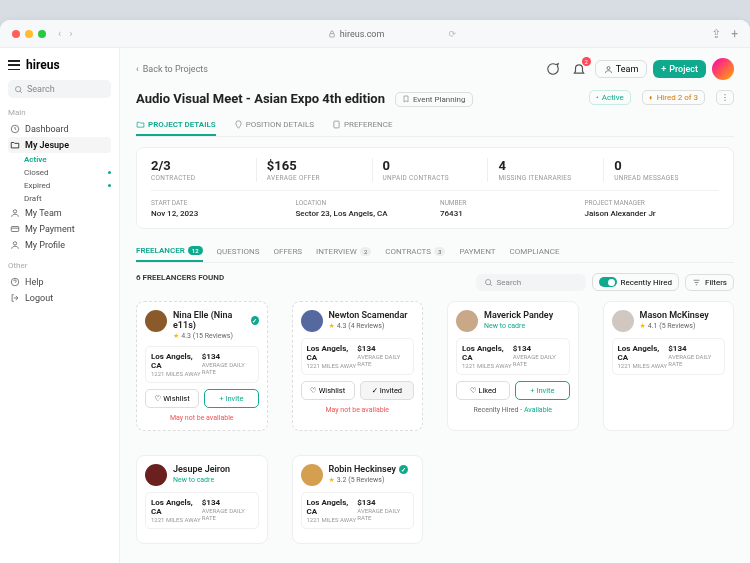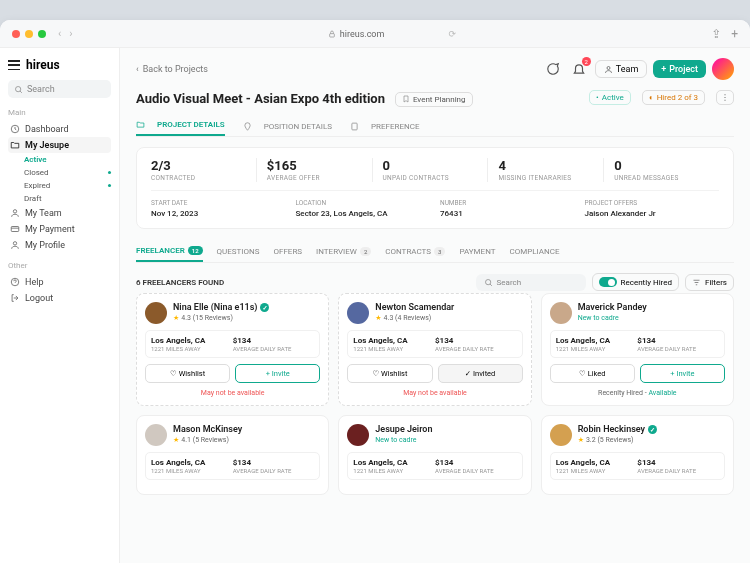--- a/index.html
+++ b/index.html
@@ -33,47 +33,47 @@
 .iconbtn{width:20px;height:20px;border-radius:50%;display:flex;align-items:center;justify-content:center;position:relative;color:#555}
 .bell-badge{position:absolute;top:-2px;right:-2px;background:#ff4757;color:#fff;font-size:6px;width:9px;height:9px;border-radius:50%;display:flex;align-items:center;justify-content:center}
 .teambtn{border:1px solid #ddd;border-radius:6px;padding:3px 8px;font-size:9px;display:flex;align-items:center;gap:3px}
 .projbtn{background:#0fa98e;color:#fff;border-radius:6px;padding:4px 8px;font-size:9px;display:flex;align-items:center;gap:3px;font-weight:500}
 .avatar{width:22px;height:22px;border-radius:50%;background:linear-gradient(135deg,#f0a,#fa0)}
 .titlerow{display:flex;align-items:center;justify-content:space-between;margin-bottom:8px}
 .ptitle{font-size:13px;font-weight:700;color:#222}
 .chip{border:1px solid #ddd;border-radius:5px;padding:2px 6px;font-size:8px;color:#555;display:inline-flex;align-items:center;gap:3px;margin-left:6px}
 .statusrow{display:flex;gap:5px;align-items:center}
 .tabs{display:flex;gap:18px;border-bottom:1px solid #eee;font-size:8px;color:#888;margin-bottom:10px}
-.tab{padding:5px 0;display:flex;align-items:flex-end;gap:12px;cursor:pointer}
+.tab{padding:5px 0;display:flex;align-items:flex-start;gap:3px;cursor:pointer}
 .tab.active{color:#0fa98e;font-weight:600;border-bottom:2px solid #0fa98e}
 .statsbox{background:#fff;border:1px solid #eee;border-radius:8px;padding:10px 14px;margin-bottom:12px}
 .statsrow{display:flex;gap:0;margin-bottom:8px}
 .stat{flex:1;border-right:1px solid #eee;padding:0 10px}
 .stat:last-child{border-right:none}
 .stat:first-child{padding-left:0}
 .stat .v{font-size:13px;font-weight:700;color:#222}
 .stat .l{font-size:6.5px;color:#999;letter-spacing:.3px;margin-top:1px}
 .detailsrow{display:flex;gap:0;padding-top:8px;border-top:1px solid #f2f2f2}
 .detail{flex:1;padding:0 10px}
 .detail:first-child{padding-left:0}
 .detail .l{font-size:6.5px;color:#999}
 .detail .v{font-size:8px;color:#222;font-weight:500;margin-top:2px}
 .subtabs{display:flex;gap:14px;font-size:8px;color:#888;border-bottom:1px solid #eee;margin-bottom:10px}
 .subtab{padding:5px 0;cursor:pointer;display:flex;align-items:center;gap:3px}
 .subtab.active{color:#0fa98e;font-weight:600;border-bottom:2px solid #0fa98e}
 .badge{background:#0fa98e;color:#fff;font-size:6px;padding:1px 4px;border-radius:6px}
 .badge.grey{background:#eee;color:#666}
-.listhead{display:flex;align-items:center;justify-content:space-between;margin-bottom:2px}
+.listhead{display:flex;align-items:flex-start;justify-content:space-between;margin-bottom:10px}
 .found{font-size:8px;font-weight:600;color:#333}
 .listright{display:flex;gap:6px;align-items:center}
 .searchbox{background:#f2f4f5;border-radius:6px;padding:4px 8px;font-size:8px;color:#888;display:flex;align-items:center;gap:4px;width:110px}
 .toggle-chip{border:1px solid #ddd;border-radius:6px;padding:3px 6px;font-size:8px;display:flex;align-items:center;gap:4px}
 .toggle{width:18px;height:10px;background:#0fa98e;border-radius:10px;position:relative}
 .toggle::after{content:"";position:absolute;width:7px;height:7px;background:#fff;border-radius:50%;top:1.5px;right:1.5px}
-.grid{display:grid;grid-template-columns:repeat(3,1fr);gap:9px}
+.grid{display:grid;grid-template-columns:repeat(4,1fr);gap:24px}
 .card{border:1px solid #eee;border-radius:8px;padding:8px;background:#fff}
 .card.dashed{border:1px dashed #ddd}
 .chead{display:flex;gap:6px;align-items:flex-start;margin-bottom:6px}
 .cav{width:22px;height:22px;border-radius:50%;flex-shrink:0}
 .cname{font-size:9px;font-weight:600;color:#222;display:flex;align-items:center;gap:3px}
 .crating{font-size:7px;color:#666;display:flex;align-items:center;gap:2px;margin-top:2px}
 .star{color:#ffb800}
 .new-cadre{font-size:7px;color:#0fa98e;margin-top:2px}
 .cinfo{display:flex;border:1px solid #f0f0f0;border-radius:5px;padding:5px;margin-bottom:6px}
 .cinfo>div{flex:1}
@@ -302,21 +302,21 @@
             </div>
             <div class="detail">
               <div class="l">LOCATION</div>
               <div class="v">Sector 23, Los Angels, CA</div>
             </div>
             <div class="detail">
               <div class="l">NUMBER</div>
               <div class="v">76431</div>
             </div>
             <div class="detail">
-              <div class="l">PROJECT OFFERS</div>
+              <div class="l">PROJECT MANAGER</div>
               <div class="v">Jaison Alexander Jr</div>
             </div>
           </div>
       </div>
 
       <div class="subtabs">
         <div class="subtab active">
             <span>FREELANCER</span>
             <span class="badge">12</span>
           </div>

